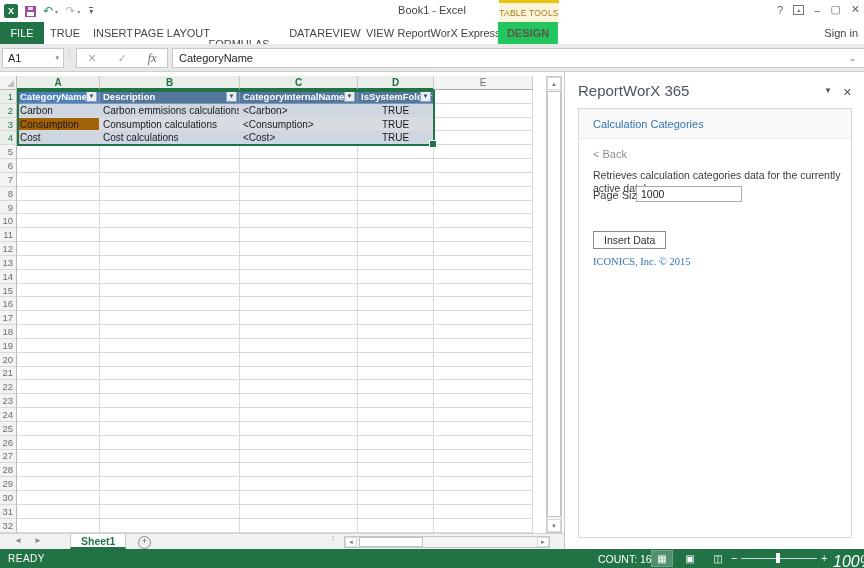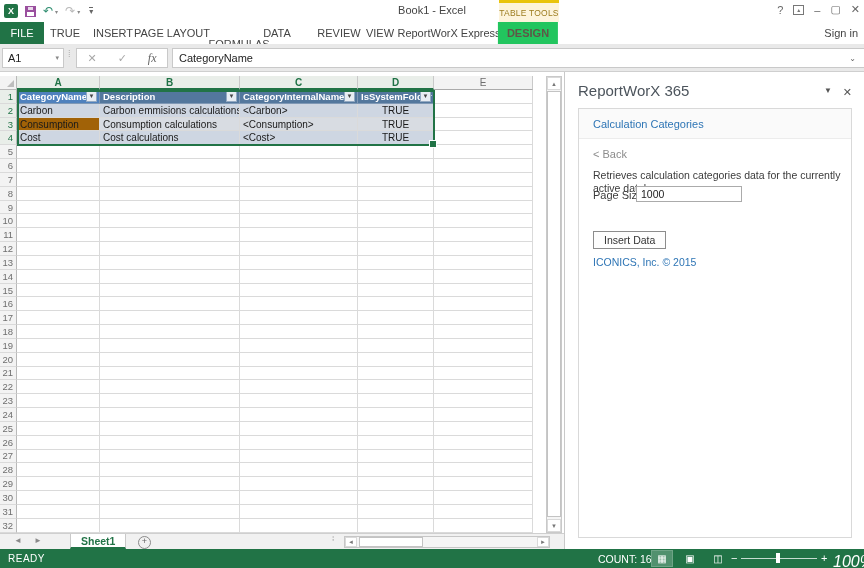--- a/index.html
+++ b/index.html
@@ -118,21 +118,21 @@
   .pane-box-head{height:29px;background:#FAFAFA;border-bottom:1px solid #ECECEC;display:flex;
                  align-items:center;padding-left:14px;font-size:11px;color:#2E75B5;}
   .pbackl{position:absolute;left:14px;top:38px;font-size:11px;color:#8C8C8C;}
   .pdesc{position:absolute;left:14px;top:58px;width:250px;font-size:10.5px;color:#3B3B3B;line-height:13px;}
   .plabel{position:absolute;left:14px;top:83px;font-size:11px;color:#3B3B3B;}
   .pinput{position:absolute;left:43px;top:79px;width:106px;height:16px;border:1px solid #ABABAB;
           box-sizing:border-box;font-size:10.5px;color:#222;font-family:"Liberation Sans",sans-serif;
           padding:0 0 0 4px;background:#fff;}
   .pbtn{position:absolute;left:5px;top:121px;height:18px;background:#FDFDFD;border:1px solid #8C8C8C;
         box-sizing:border-box;font-size:10.5px;color:#333;padding:0 10px;display:flex;align-items:center;}
-  .pcopy{position:absolute;left:5px;top:146px;font-size:10.5px;color:#2E75B5;}
+  .pcopy{position:absolute;left:5px;top:146px;font-size:10.5px;color:#2E75B5;font-family:Liberation Serif, serif;}
   .pane-box-body{position:relative;height:400px;}
   
   .statusbar{position:absolute;left:0;top:549px;width:864px;height:19px;background:#217346;color:#fff;}
   .sb-ready{position:absolute;left:8px;top:4px;font-size:10px;letter-spacing:.5px;}
   .sb-count{position:absolute;left:598px;top:4px;font-size:10.5px;}
   .sb-views{position:absolute;left:652px;top:2px;display:flex;gap:8px;}
   .sb-view{width:20px;height:15px;display:flex;align-items:center;justify-content:center;font-size:10px;}
   .sb-view.active{background:rgba(255,255,255,.22);outline:1px solid rgba(255,255,255,.35);}
   .sb-zoomout{position:absolute;left:731px;top:3px;font-size:11px;}
   .sb-track{position:absolute;left:741px;top:9px;width:76px;height:1px;background:rgba(255,255,255,.75);}
@@ -166,21 +166,21 @@
     </div>
   </div>
 
   <div class="tabrow">
     <div id="ribbonTabs">
         <div class="rtab file">FILE</div>
         <div class="rtab" style="left: 65px;">TRUE</div>
         <div class="rtab" style="left: 113px;">INSERT</div>
         <div class="rtab" style="left: 172px;">PAGE LAYOUT</div>
         <div class="rtab" style="left: 239px; margin-top: 11px;">FORMULAS</div>
-        <div class="rtab" style="left: 277px;">DATA</div>
+        <div class="rtab" style="left: 303px;">DATA</div>
         <div class="rtab" style="left: 339px;">REVIEW</div>
         <div class="rtab" style="left: 380px;">VIEW</div>
         <div class="rtab" style="left: 449px;">ReportWorX Express</div>
         <div class="rtab ctx" style="left: 528px;">DESIGN</div>
       </div>
     <div class="signin">Sign in</div>
   </div>
 
   <div class="formularow">
     <div class="namebox">

